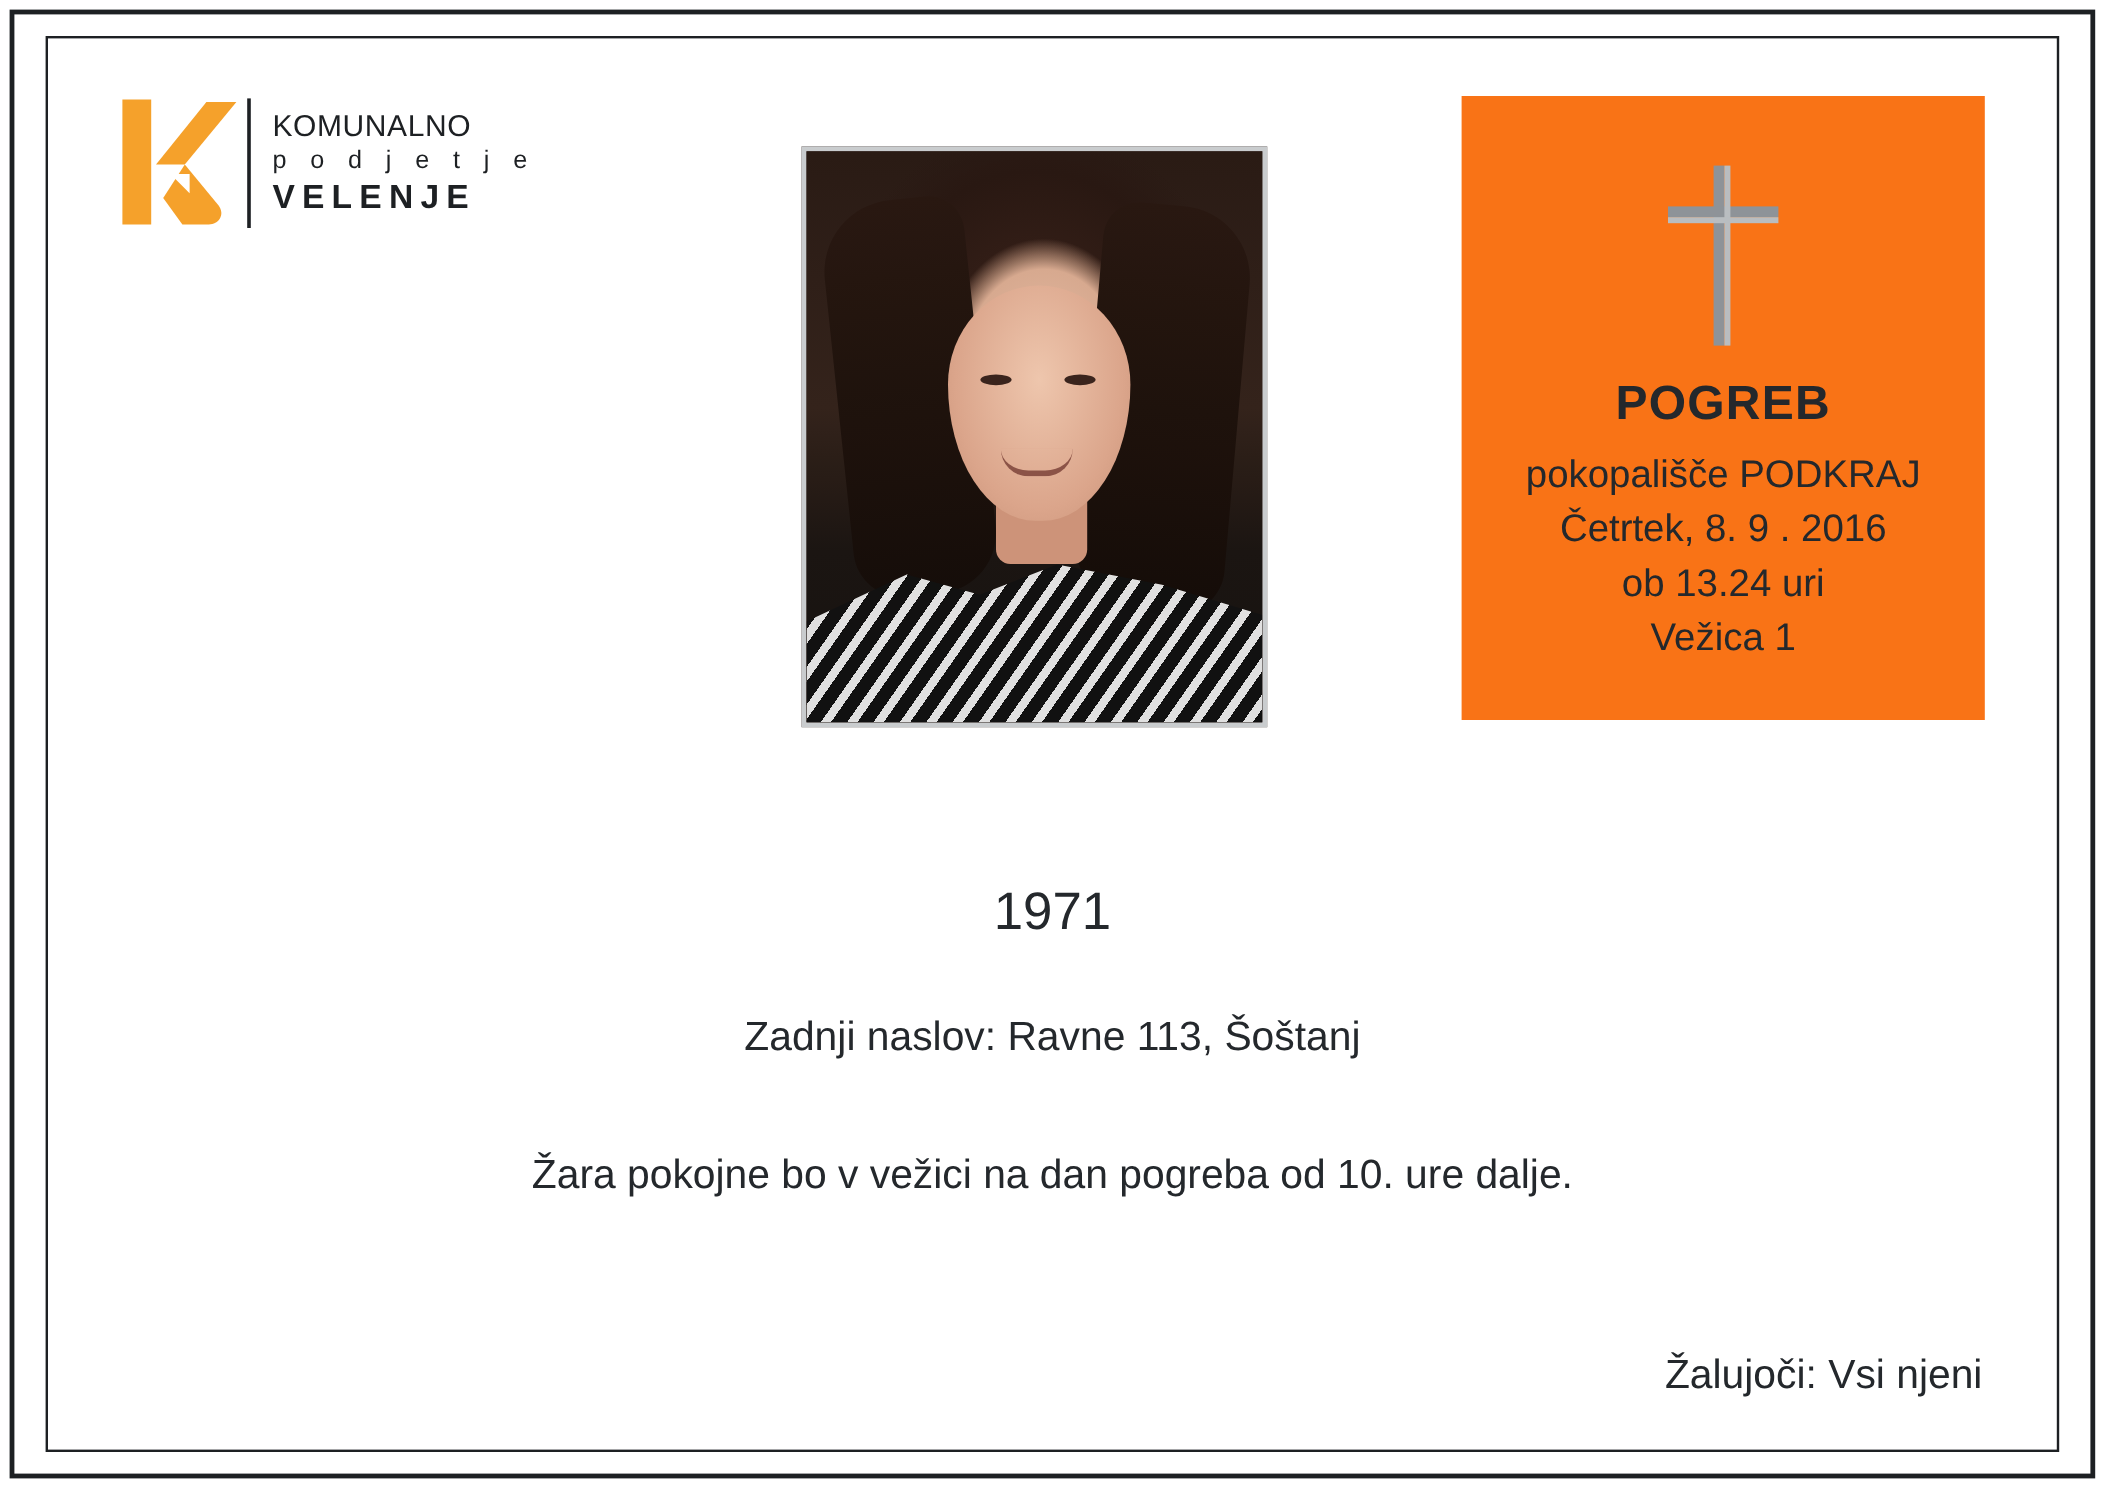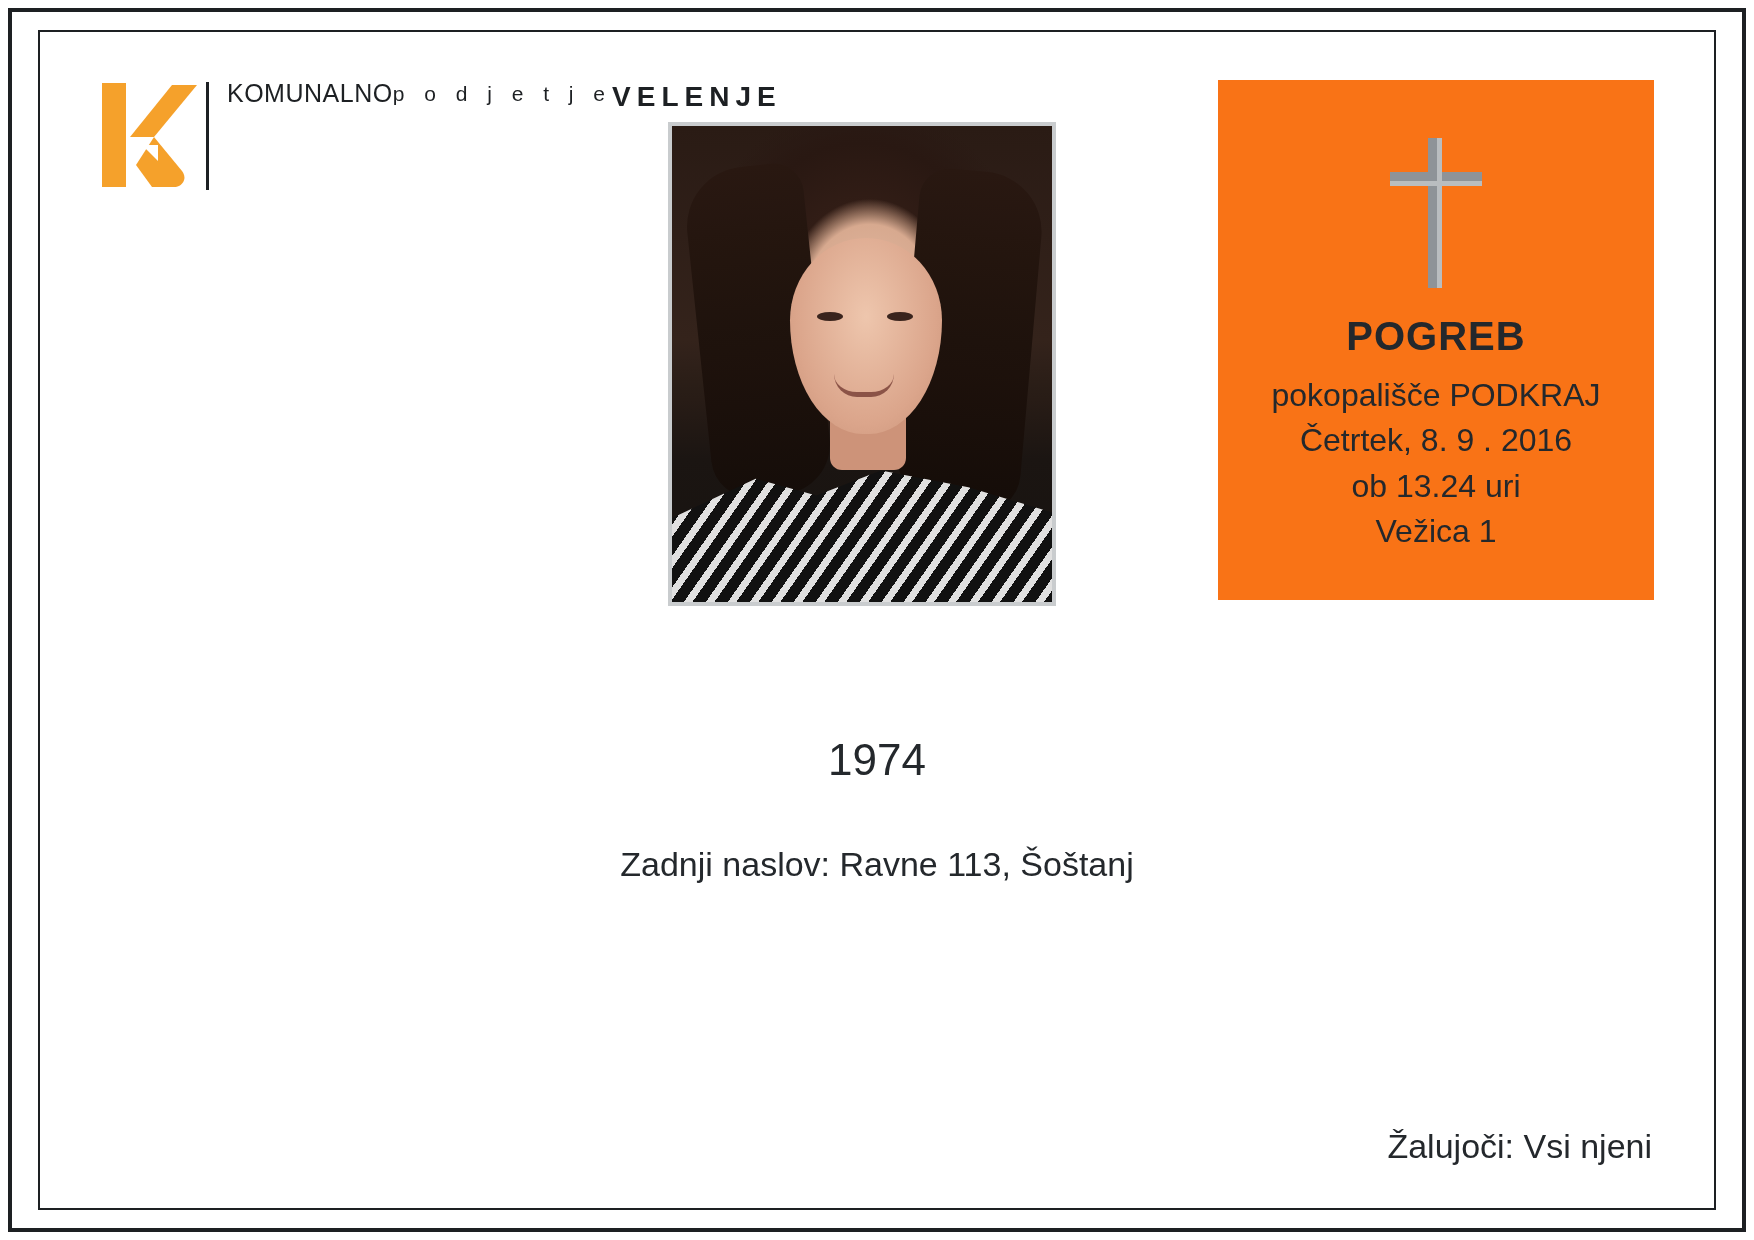--- a/index.html
+++ b/index.html
@@ -67,21 +67,21 @@
     position: relative;
   }
   .logo-divider {
     width: 3px;
     height: 108px;
     background: #1d2023;
     margin: 0 18px 0 6px;
   }
   .logo-words {
     display: flex;
-    flex-direction: row;
+    flex-direction: column;
     justify-content: center;
     height: 112px;
   }
   .logo-line1 {
     font-size: 25px;
     letter-spacing: 0.5px;
     color: #1d2023;
     line-height: 1.1;
   }
   .logo-line2 {
@@ -308,18 +308,19 @@
           <rect x="14" y="49" width="92" height="5" fill="#b9bdc0"></rect>
         </svg>
       </div>
       <div class="info-title">POGREB</div>
       <div class="info-line">pokopališče PODKRAJ</div>
       <div class="info-line">Četrtek, 8. 9 . 2016</div>
       <div class="info-line">ob 13.24 uri</div>
       <div class="info-line">Vežica 1</div>
     </div>
 
-    <div class="year">1974</div>
+    <div class="year">1971</div>
     <div class="address">Zadnji naslov: Ravne 113, Šoštanj</div>
+    <div class="note">Žara pokojne bo v vežici na dan pogreba od 10. ure dalje.</div>
     <div class="mourners">Žalujoči: Vsi njeni</div>
 
   </div>
 </div>
 
 </body></html>

